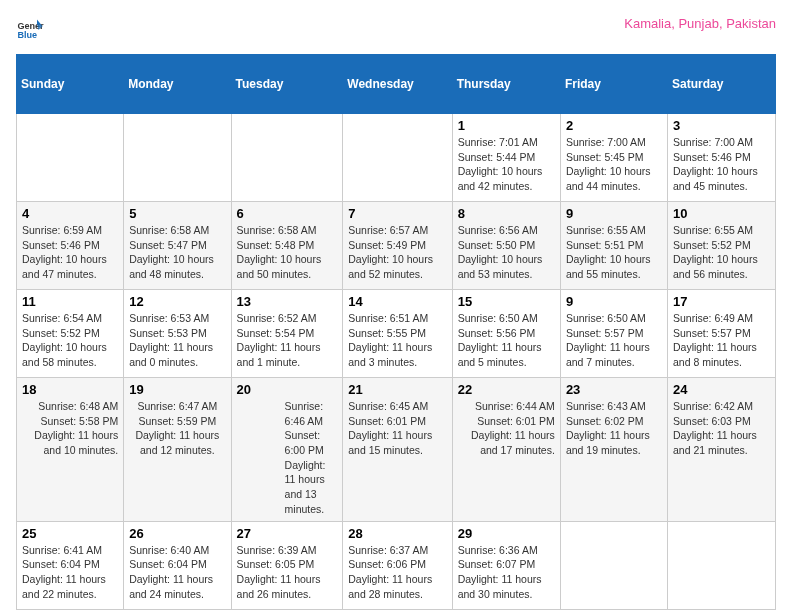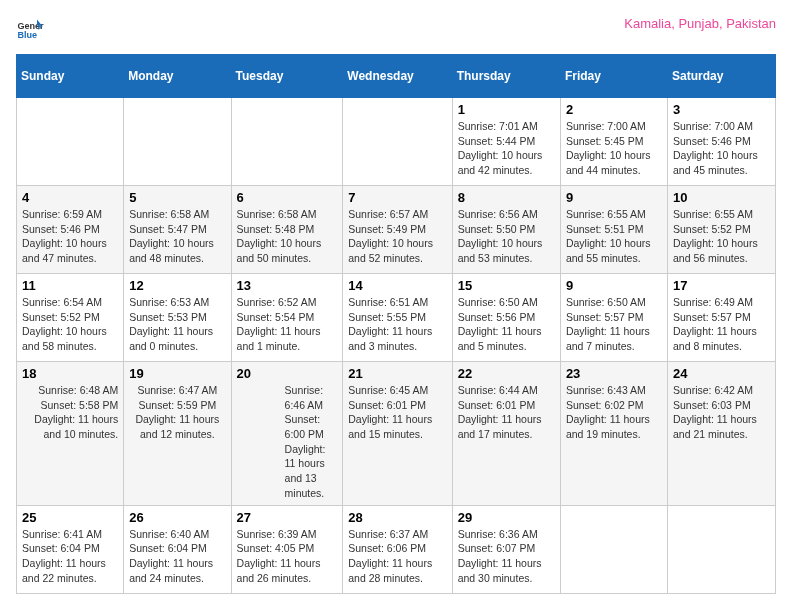--- a/index.html
+++ b/index.html
@@ -40,21 +40,21 @@
     table {
       width: 100%;
       border-collapse: collapse;
       font-size: 11px;
     }
     thead tr {
       background-color: #1a6cb8;
       color: white;
     }
     thead th {
-      padding: 14px 4px;
+      padding: 22px 4px;
       text-align: left;
       font-weight: bold;
       font-size: 12px;
       border: 1px solid #1a6cb8;
     }
     tbody tr {
       border-bottom: 1px solid #ccc;
     }
     tbody td {
       border: 1px solid #ccc;
@@ -264,21 +264,21 @@
         </td>
         <td>
           <span class="day-number">21</span>
           <div class="day-info" style="white-space: pre-line;">Sunrise: 6:45 AM
 Sunset: 6:01 PM
 Daylight: 11 hours
 and 15 minutes.</div>
         </td>
         <td>
           <span class="day-number">22</span>
-          <div class="day-info" style="white-space: pre-line;">Sunrise: 6:44 AM
+          <div class="day-info" style="white-space: pre-line; text-align: right;">Sunrise: 6:44 AM
 Sunset: 6:01 PM
 Daylight: 11 hours
 and 17 minutes.</div>
         </td>
         <td>
           <span class="day-number">23</span>
           <div class="day-info" style="white-space: pre-line;">Sunrise: 6:43 AM
 Sunset: 6:02 PM
 Daylight: 11 hours
 and 19 minutes.</div>
@@ -302,21 +302,21 @@
         <td>
           <span class="day-number">26</span>
           <div class="day-info" style="white-space: pre-line;">Sunrise: 6:40 AM
 Sunset: 6:04 PM
 Daylight: 11 hours
 and 24 minutes.</div>
         </td>
         <td>
           <span class="day-number">27</span>
           <div class="day-info" style="white-space: pre-line;">Sunrise: 6:39 AM
-Sunset: 4:05 PM
+Sunset: 6:05 PM
 Daylight: 11 hours
 and 26 minutes.</div>
         </td>
         <td>
           <span class="day-number">28</span>
           <div class="day-info" style="white-space: pre-line;">Sunrise: 6:37 AM
 Sunset: 6:06 PM
 Daylight: 11 hours
 and 28 minutes.</div>
         </td>

